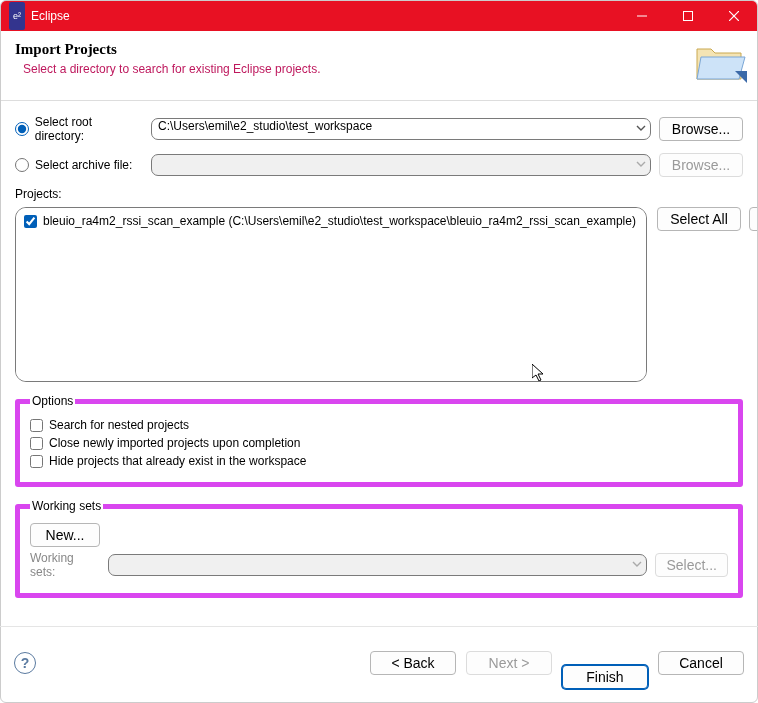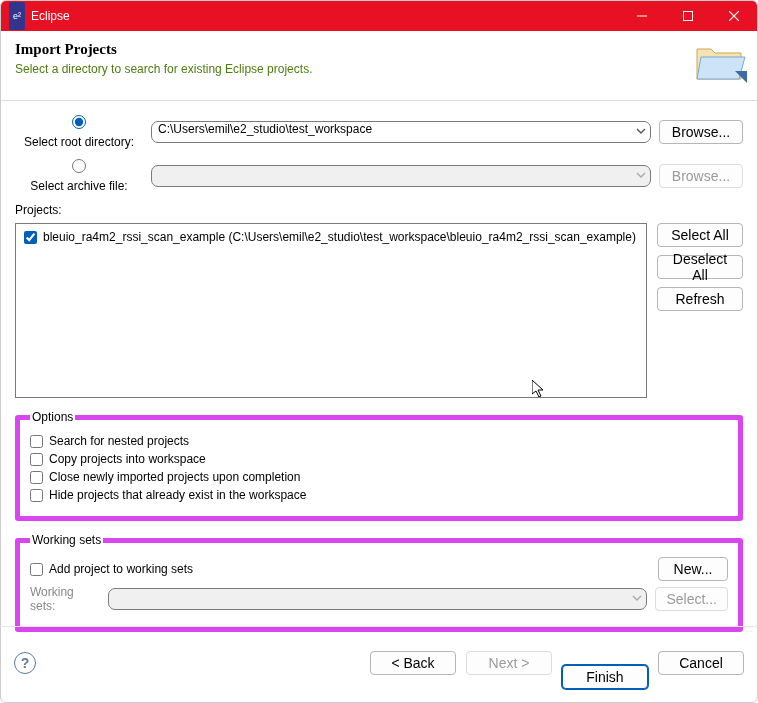--- a/index.html
+++ b/index.html
@@ -42,32 +42,32 @@
   .win-btn svg { display:block; }
   
   .header {
     padding: 10px 14px 10px 14px;
     border-bottom: 1px solid #ddd;
     display:flex;
     position:relative;
     min-height: 70px;
   }
   .header h1 { font-size:15px; font-weight:700; margin:0 0 4px 0;font-family:Liberation Serif, serif; }
-  .header .subtitle { font-size:12px; color:#4d7c0f; }
+  .header .subtitle { font-size:12px; color:#be185d; margin-left:8px;}
   .header .hdr-icon {
     position:absolute; right:10px; top:4px;
   }
   
   .content { padding: 14px 14px 0 14px; }
   .radio-row {
     display:flex; align-items:center;
     margin-bottom:10px;
     gap:8px;
   }
-  .radio-row label { display:flex; align-items:center; gap:6px; width:128px;flex-direction:column; }
+  .radio-row label { display:flex; align-items:center; gap:6px; width:128px; }
   .radio-row input[type=radio] {
     width:14px; height:14px; accent-color:#005fb8; margin:0;
   }
   .combo, .text-in {
     flex:1;
     height:22px;
     border:1px solid #7a7a7a;
     border-radius:7px;
     padding:0 22px 0 6px;
     font-size:12px;
@@ -93,32 +93,32 @@
   .side-btn.disabled, .wiz-btn.disabled {
     color:#9a9a9a; border-color:#dcdcdc;
   }
 
   .proj-label { margin: 4px 0 6px 0; }
   .proj-area { display:flex; gap:10px; }
   .listbox {
     flex:1;
     height:175px;
     border:1px solid #7a7a7a;
-    border-radius:0;
+    border-radius:11px;
     padding:6px 8px;
     font-size:12px;
     background:#fff;
     overflow:auto;
     position:relative;
   }
   .list-item { display:flex; align-items:center; gap:6px; }
   .list-item input[type=checkbox]{
     width:13px; height:13px; accent-color:#005fb8; margin:0;
   }
-  .side-col { display:flex; flex-direction:column; gap:8px; width:86px; }
+  .side-col { display:flex; flex-direction:row; gap:8px; width:86px; }
 
   fieldset.group {
     border:5px solid #d946ef;
     border-radius:3px;
     margin:12px 0 0 0;
     padding: 6px 10px 10px 10px;
   }
   fieldset.group legend { font-size:12px; padding:0 2px; }
   .chk-row {
     display:flex; align-items:center; gap:6px;
@@ -257,39 +257,31 @@
   </div>
 
   <fieldset class="group">
     <legend>Options</legend>
     <label class="chk-row">
       <input type="checkbox" style="">
       <span>Search for nested projects</span>
     </label>
     <label class="chk-row">
       <input type="checkbox" style="">
-      <span>Copy projects into workspace</span>
-    </label>
-    <label class="chk-row">
-      <input type="checkbox" style="">
       <span>Close newly imported projects upon completion</span>
     </label>
     <label class="chk-row">
       <input type="checkbox" style="">
       <span>Hide projects that already exist in the workspace</span>
     </label>
   </fieldset>
 
   <fieldset class="group">
     <legend>Working sets</legend>
     <div class="ws-row">
-      <label class="chk-row" style="flex:1; margin:0;">
-        <input type="checkbox" style="">
-        <span>Add project to working sets</span>
-      </label>
       <button class="side-btn" style="min-width:70px;">
         <span>New...</span>
       </button>
     </div>
     <div class="ws-row">
       <span class="lbl">Working sets:</span>
       <div class="combo disabled">
         <span class="chev">
           <svg width="10" height="10">
               <polyline points="1,3 5,7 9,3" fill="none" stroke="#aaa" stroke-width="1.4"></polyline>

